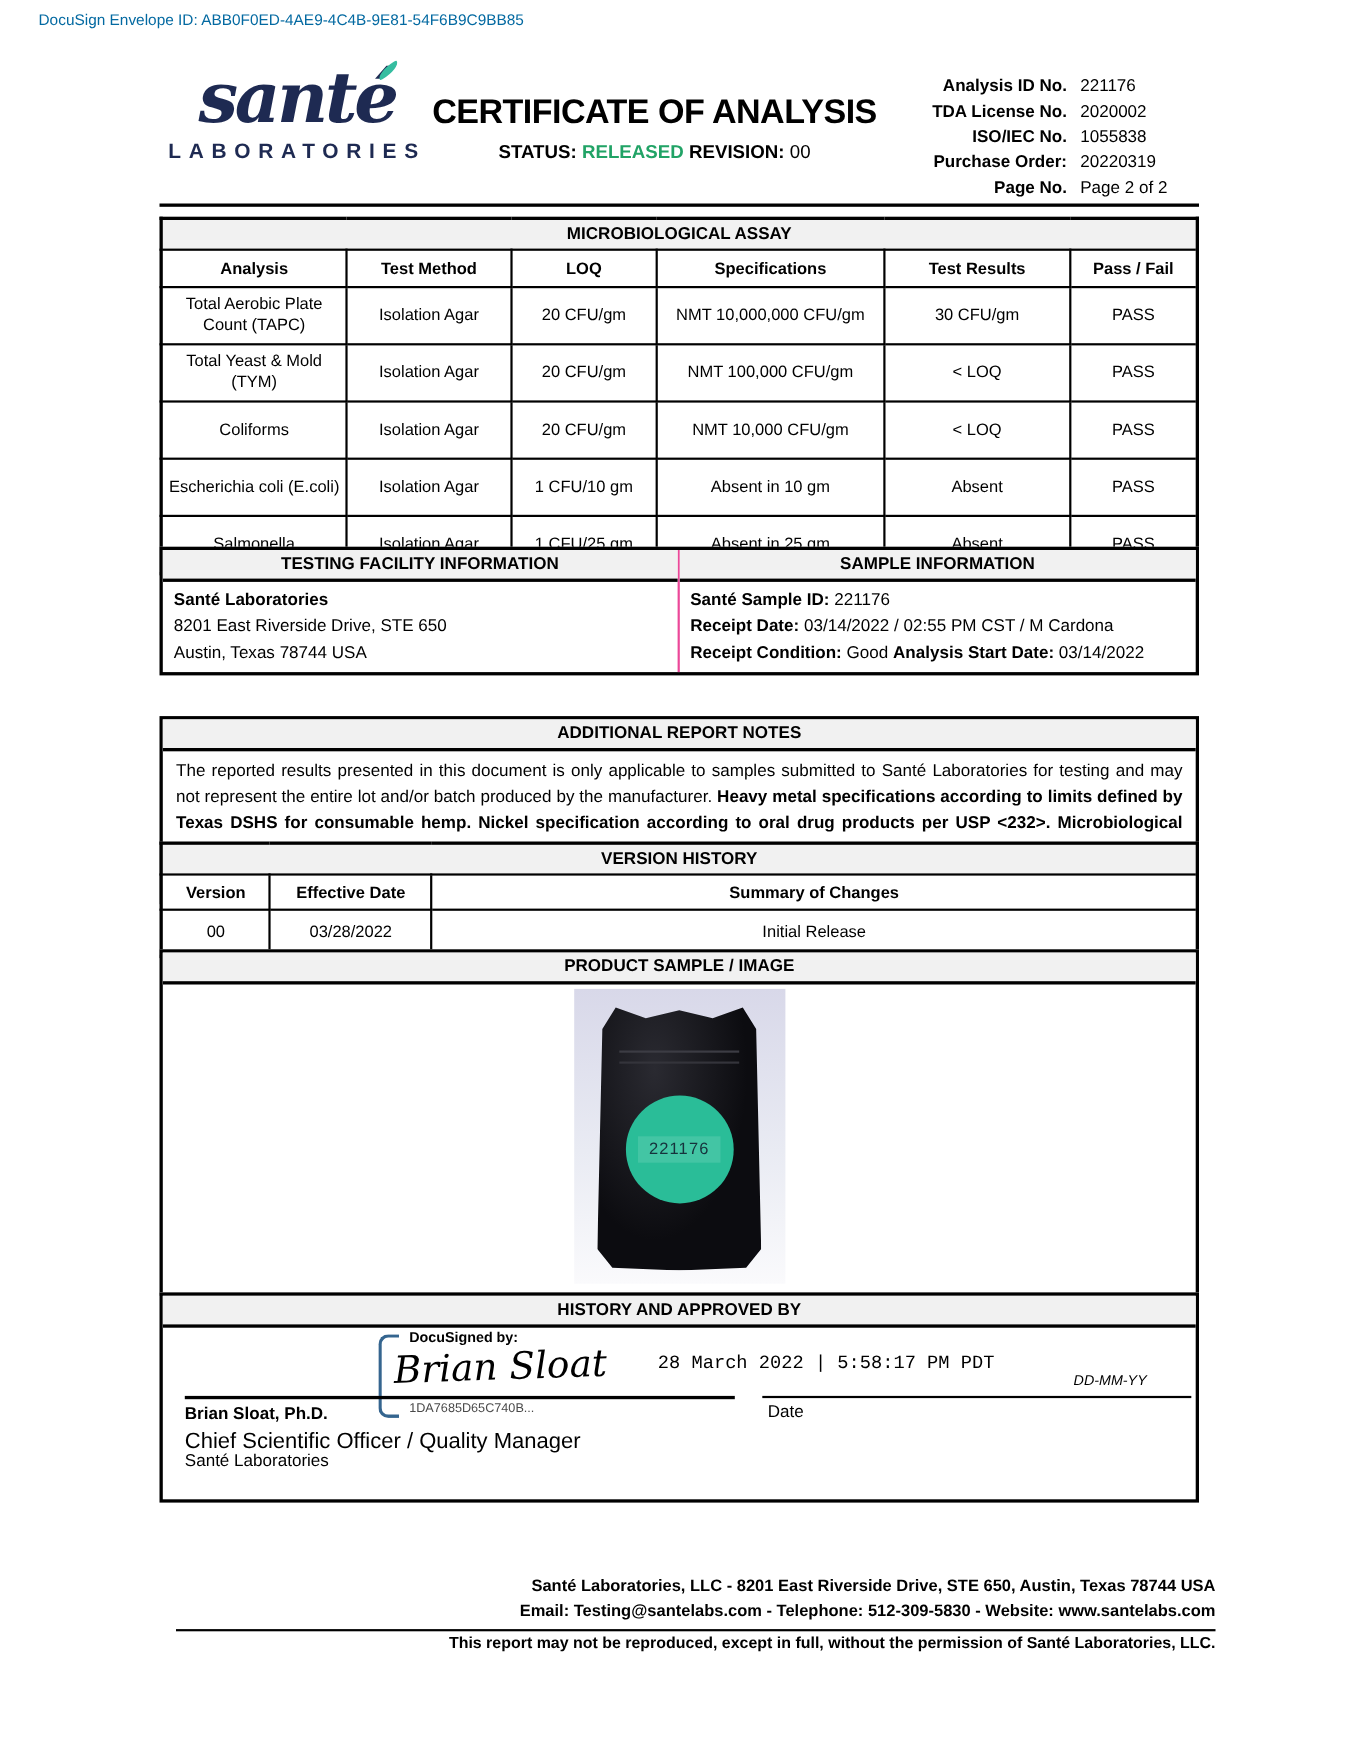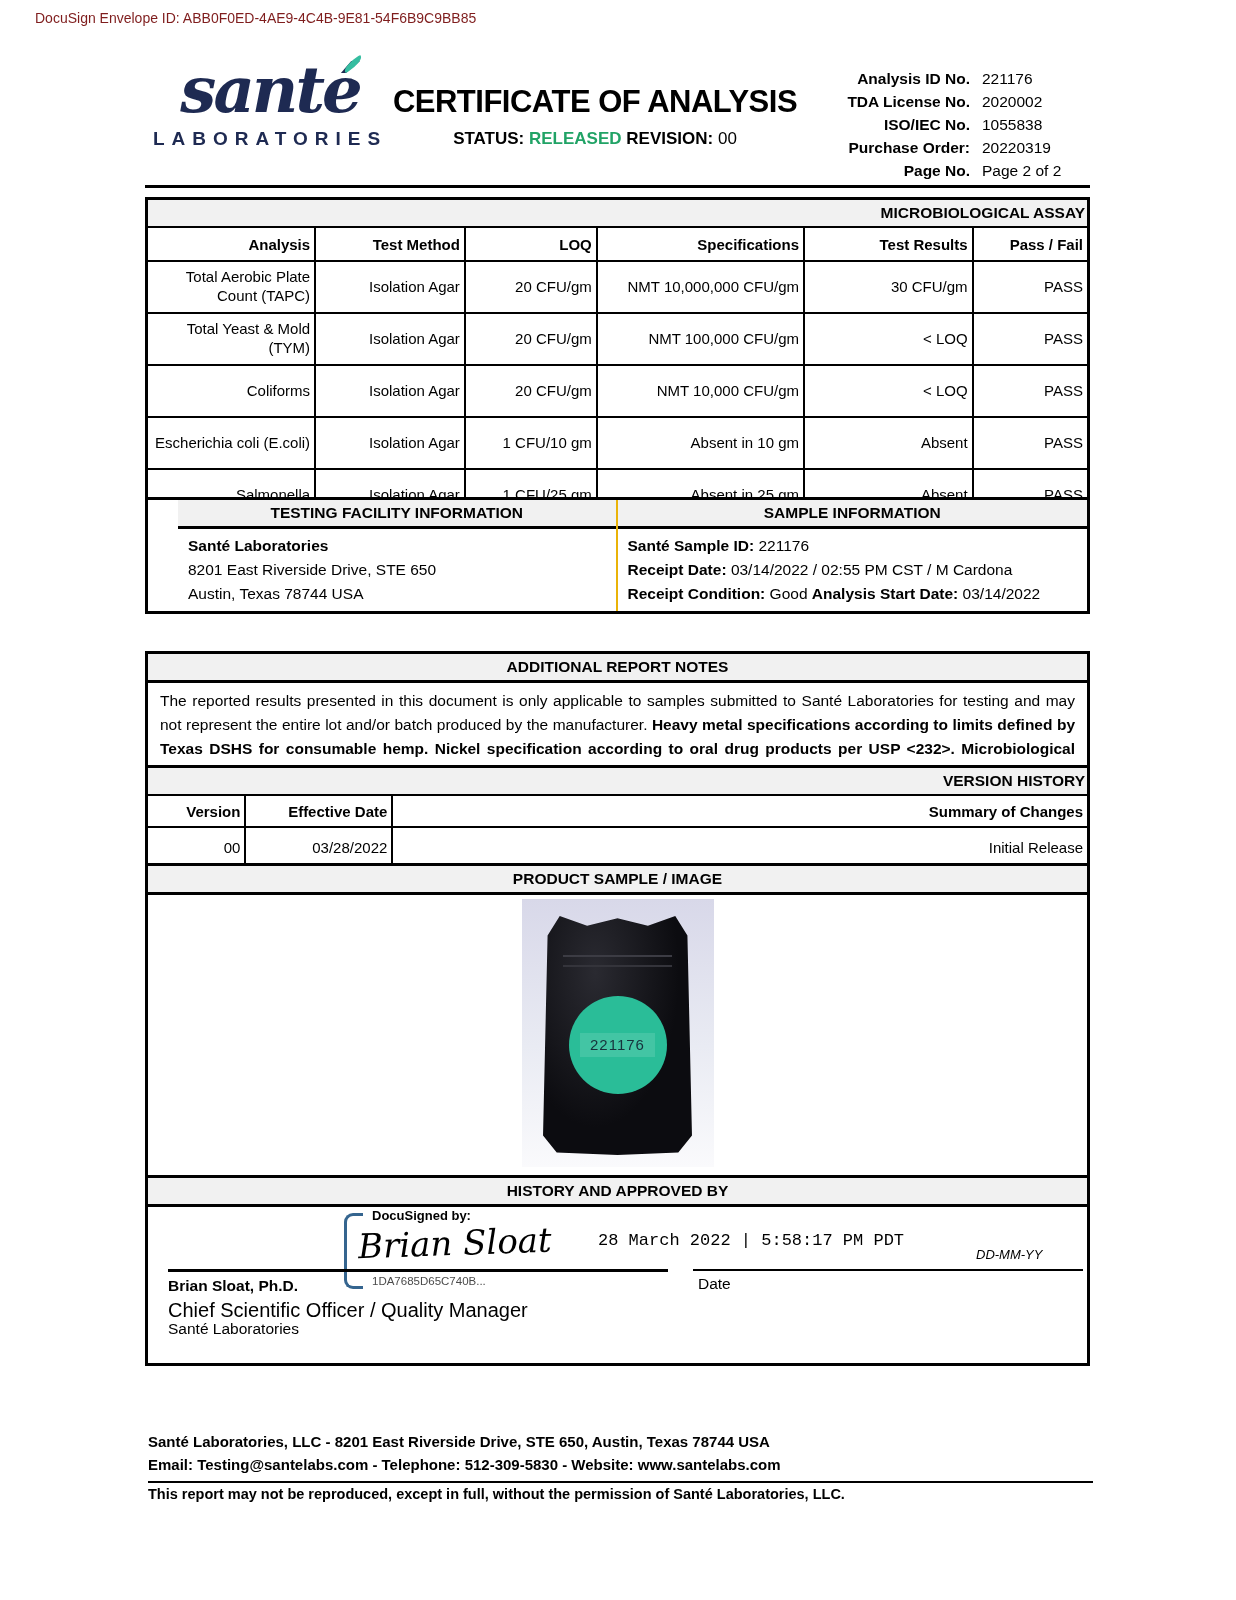--- a/index.html
+++ b/index.html
@@ -1,20 +1,20 @@
 <!DOCTYPE html>
 <html><head>
 <meta charset="utf-8">
 <style>
   html,body{margin:0;padding:0;background:#fff;}
   .page{position:relative;width:1236px;height:1600px;background:#ffffff;
         font-family:"Liberation Sans",sans-serif;color:#000;overflow:hidden;}
 
   
-  .envelope-line{position:absolute;left:35px;top:10px;font-size:14px;color:#7f1d1d;}
+  .envelope-line{position:absolute;left:35px;top:10px;font-size:14px;color:#0369a1;}
 
   
   .logo{position:absolute;left:150px;top:58px;width:240px;text-align:center;}
   .logo-script{position:relative;display:inline-block;font-family:"DejaVu Serif",serif;
                font-style:italic;font-weight:700;font-size:64px;line-height:1.0;color:#1e2a52;
                letter-spacing:-3px;}
   .leaf{position:absolute;top:2px;right:-4px;width:22px;height:8px;background:#35bda0;
         border-radius:90% 10% 90% 10%;transform:rotate(-32deg);}
   .logo-sub{margin-top:6px;font-size:19px;font-weight:700;letter-spacing:7px;color:#1e2a52;}
 
@@ -32,30 +32,30 @@
 
   .header-rule{position:absolute;left:145px;top:185px;width:945px;height:3px;background:#000;}
 
   
   .section{position:absolute;left:145px;width:945px;border:3px solid #000;box-sizing:border-box;background:#fff;}
   .band{background:#f1f1f1;border-bottom:3px solid #000;font-weight:700;text-align:center;
         font-size:15.5px;padding:4px 2px;}
 
   
   table.grid{width:100%;border-collapse:collapse;table-layout:fixed;}
-  table.grid th,table.grid td{border:2px solid #000;font-size:15px;text-align:right;
+  table.grid th,table.grid td{border:2px solid #000;font-size:15px;text-align:center;
         vertical-align:middle;padding:3px 4px;}
   table.grid th.bandcell{background:#f1f1f1;font-size:15.5px;padding:4px 2px;}
   table.grid tr.cols th{font-weight:700;height:26px;}
   table.grid td{height:44px;line-height:1.25;}
 
   
   .duo{display:flex;}
   .half{width:50%;box-sizing:border-box;}
-  .half.leftcol{border-right:2px solid #eab308;padding-left:30px;}
+  .half.leftcol{border-right:2px solid #ec4899;}
   .half-body{padding:5px 10px;font-size:15.5px;line-height:1.55;}
   .bold{font-weight:700;}
 
   
   .notes-body{padding:6px 12px 8px 12px;font-size:15.5px;line-height:1.55;text-align:justify;}
   .notes-copyright{text-align:left;margin-top:2px;}
 
   
   td.leftalign{text-align:left;padding-left:10px;}
   table.vh td{height:34px;}
@@ -89,21 +89,21 @@
   .signer-name{position:absolute;left:20px;top:70px;font-size:15.5px;font-weight:700;}
   .signer-title{position:absolute;left:20px;top:92px;font-size:20px;}
   .signer-org{position:absolute;left:20px;top:113px;font-size:15.5px;}
   .sign-date{position:absolute;left:450px;top:24px;font-family:"Liberation Mono","DejaVu Sans Mono",monospace;
              font-size:17px;white-space:nowrap;}
   .date-format{position:absolute;left:828px;top:40px;font-size:13px;font-style:italic;}
   .date-rule{position:absolute;left:545px;top:62px;width:390px;height:2px;background:#000;}
   .date-label{position:absolute;left:550px;top:68px;font-size:15.5px;}
 
   
-  .footer{position:absolute;left:148px;top:1430px;width:945px;text-align:left;}
+  .footer{position:absolute;left:160px;top:1430px;width:945px;text-align:right;}
   .footer-line{font-size:15px;font-weight:700;line-height:1.55;}
   .footer-rule{height:2px;background:#000;margin:4px 0 3px 0;}
   .footer-small{font-size:14.5px;font-weight:700;}
 </style>
 </head>
 <body>
 
 <div class="page">
 
   <div class="envelope-line">DocuSign Envelope ID: ABB0F0ED-4AE9-4C4B-9E81-54F6B9C9BB85</div>

